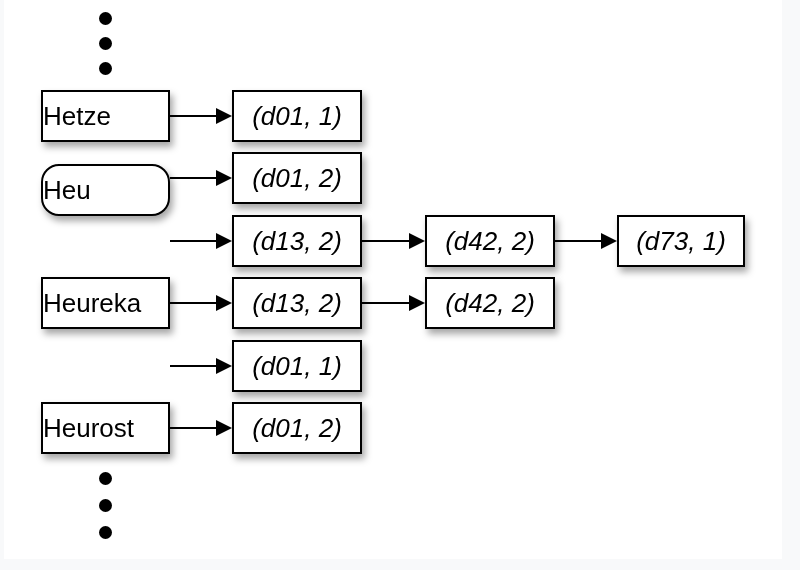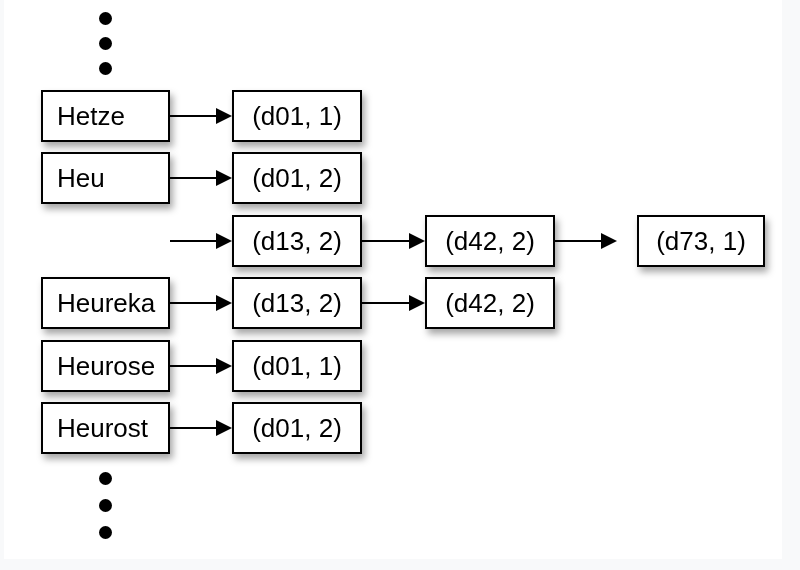--- a/index.html
+++ b/index.html
@@ -30,25 +30,25 @@
     display: flex;
     align-items: center;
     font-size: 26px;
     color: #000000;
     white-space: nowrap;
   }
   .term {
     left: 41px;
     width: 129px;
     justify-content: flex-start;
-    padding-left: 14px;
   }
   .posting {
     width: 130px;
     justify-content: center;
+    font-style: italic;
   }
   .arrow {
     position: absolute;
     height: 16px;
   }
   .arrow::before {
     content: "";
     position: absolute;
     left: 0; right: 13px; top: 7px;
     height: 2px;
@@ -87,38 +87,37 @@
   <div class="ellipsis top" style="top:12px;">
     <div class="dot"></div>
     <div class="dot"></div>
     <div class="dot"></div>
   </div>
 
   <div class="box term" style="top:90px;">Hetze</div>
   <div class="arrow" style="left:170px; top:108px; width:62px;"></div>
   <div class="box posting" style="left:232px; top:90px;">(d01, 1)</div>
 
-  <div class="box term" style="top:152px;">Heu</div>
+  <div class="box term" style="top:164px;border-radius:18px;">Heu</div>
   <div class="arrow" style="left:170px; top:170px; width:62px;"></div>
   <div class="box posting" style="left:232px; top:152px;">(d01, 2)</div>
 
   <div class="arrow" style="left:170px; top:233px; width:62px;"></div>
   <div class="box posting" style="left:232px; top:215px;">(d13, 2)</div>
   <div class="arrow" style="left:362px; top:233px; width:63px;"></div>
   <div class="box posting" style="left:425px; top:215px;">(d42, 2)</div>
   <div class="arrow" style="left:555px; top:233px; width:62px;"></div>
-  <div class="box posting" style="left:637px; top:215px; width:128px;">(d73, 1)</div>
+  <div class="box posting" style="left:617px; top:215px; width:128px;">(d73, 1)</div>
 
   <div class="box term" style="top:277px;">Heureka</div>
   <div class="arrow" style="left:170px; top:295px; width:62px;"></div>
   <div class="box posting" style="left:232px; top:277px;">(d13, 2)</div>
   <div class="arrow" style="left:362px; top:295px; width:63px;"></div>
   <div class="box posting" style="left:425px; top:277px;">(d42, 2)</div>
 
-  <div class="box term" style="top:340px;">Heurose</div>
   <div class="arrow" style="left:170px; top:358px; width:62px;"></div>
   <div class="box posting" style="left:232px; top:340px;">(d01, 1)</div>
 
   <div class="box term" style="top:402px;text-align:center;">Heurost</div>
   <div class="arrow" style="left:170px; top:420px; width:62px;"></div>
   <div class="box posting" style="left:232px; top:402px;">(d01, 2)</div>
 
   <div class="ellipsis bottom" style="top:472px;">
     <div class="dot"></div>
     <div class="dot"></div>

